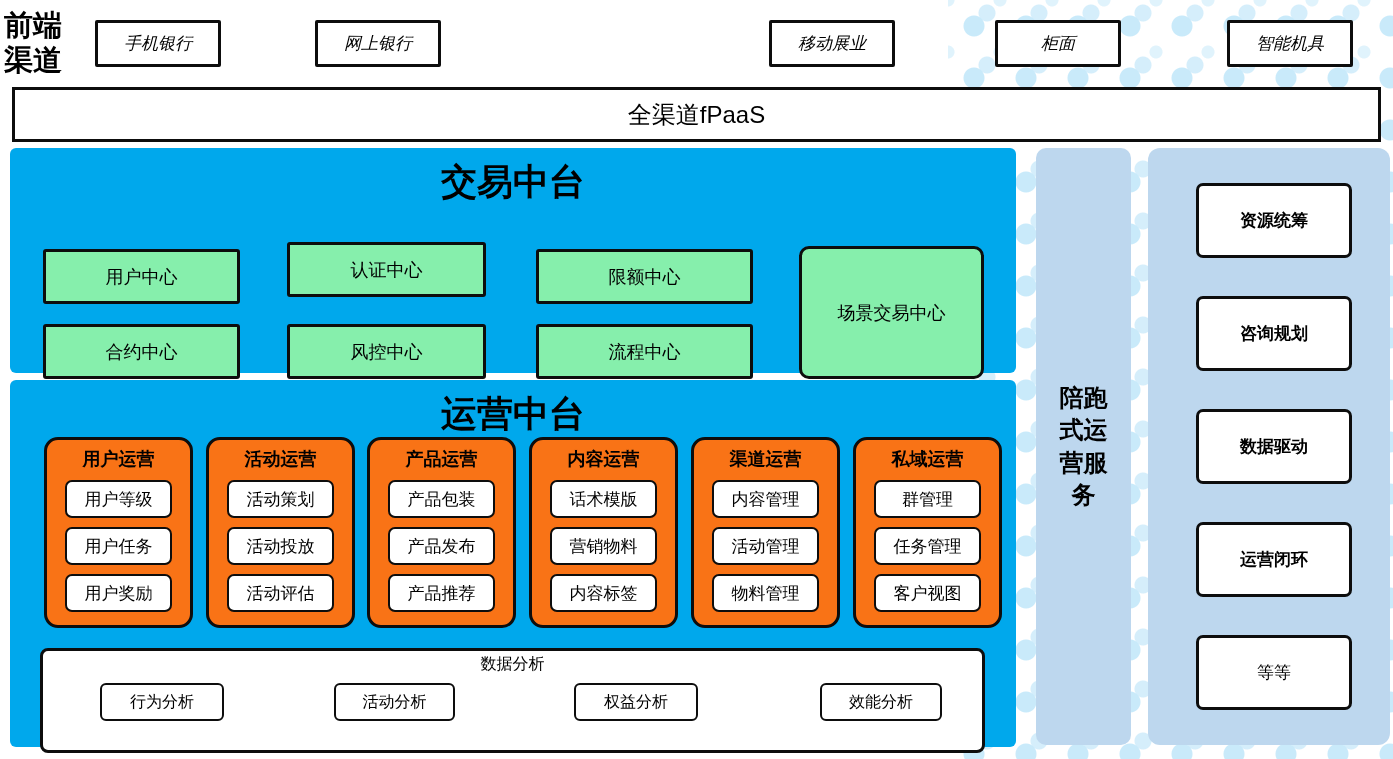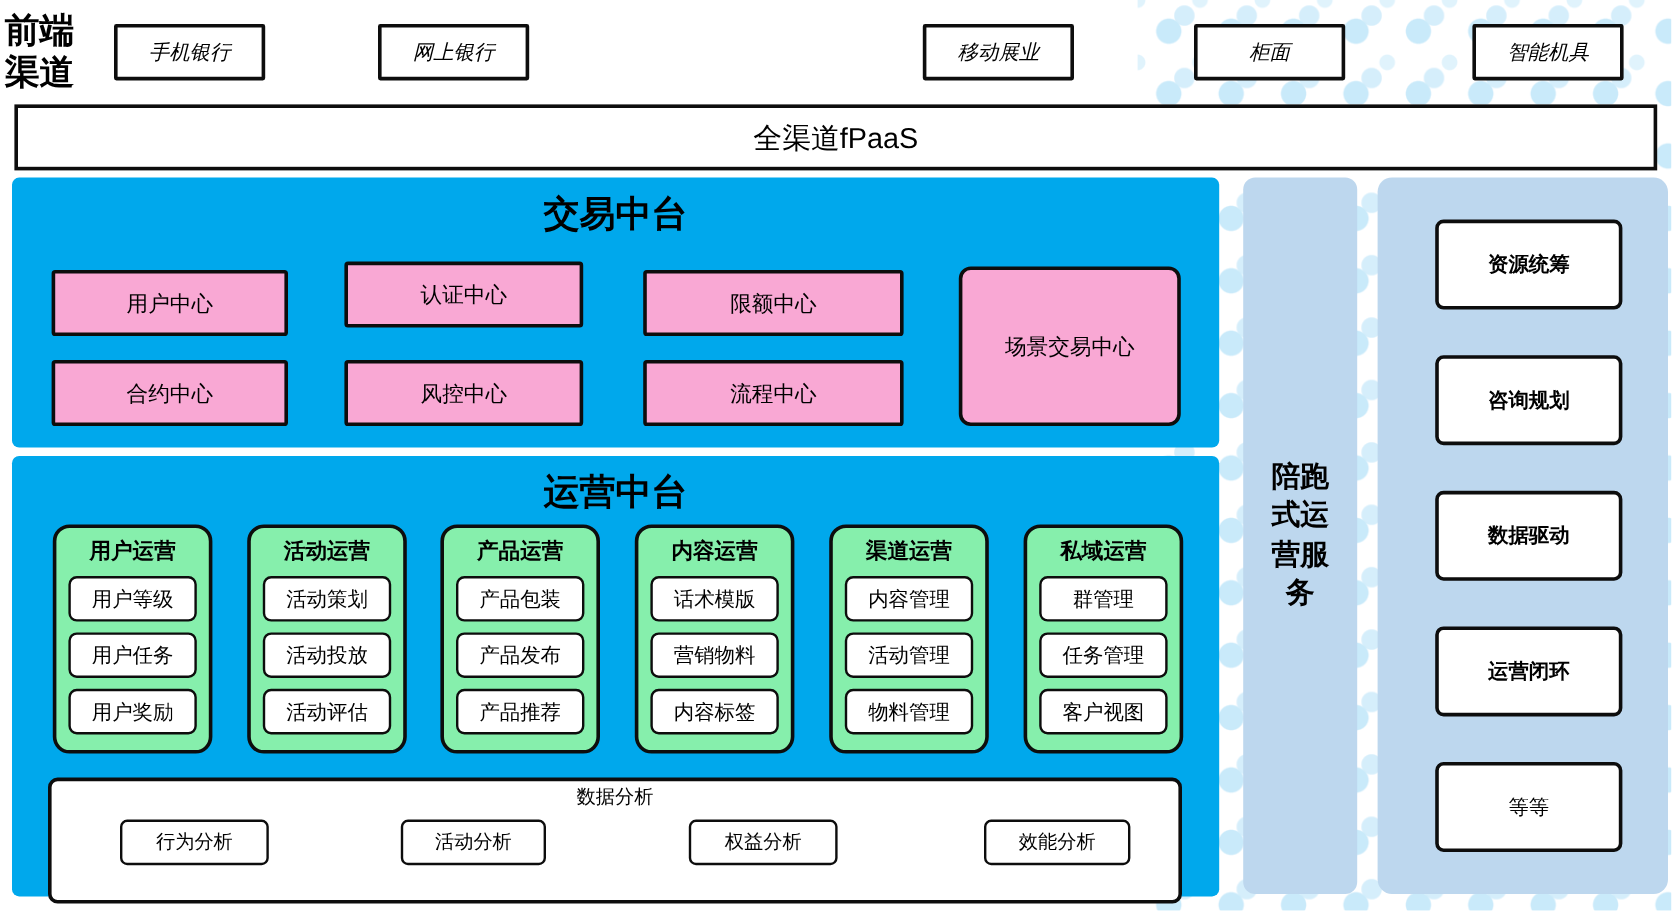--- a/index.html
+++ b/index.html
@@ -43,32 +43,32 @@
   }
 
   
   .section{
     position:absolute;left:10px;width:1006px;background:var(--blue);
     border-radius:6px;z-index:1;
   }
   .section-title{
     text-align:center;padding-top:10px;
     font-family:"DejaVu Serif","Liberation Serif",serif;
-    font-weight:bold;font-size:30px;color:#000;
+    font-weight:bold;font-size:36px;color:#000;
   }
   .wbox{
-    position:absolute;background:#f9a8d4;border:3px solid var(--ink);border-radius:3px;
+    position:absolute;background:#86efac;border:3px solid var(--ink);border-radius:3px;
     display:flex;align-items:center;justify-content:center;
-    font-size:18px;font-weight:500;box-sizing:border-box;
+    font-size:18px;font-weight:500;box-sizing:border-box;margin-top:24px;
   }
   .wbox.tall{border-radius:10px;}
 
   
   .opcol{
-    position:absolute;width:133px;height:191px;background:#86efac;
+    position:absolute;width:149px;height:191px;background:#f97316;
     border:3px solid var(--ink);border-radius:14px;box-sizing:border-box;
   }
   .opcol-title{text-align:center;padding-top:7px;font-size:18px;font-weight:600;}
   .opitem{
     width:107px;height:38px;margin:9px auto 0 auto;
     background:#fff;border:2.5px solid var(--ink);border-radius:7px;
     display:flex;align-items:center;justify-content:center;
     font-size:17px;font-weight:500;box-sizing:border-box;
   }
   .analysis{

